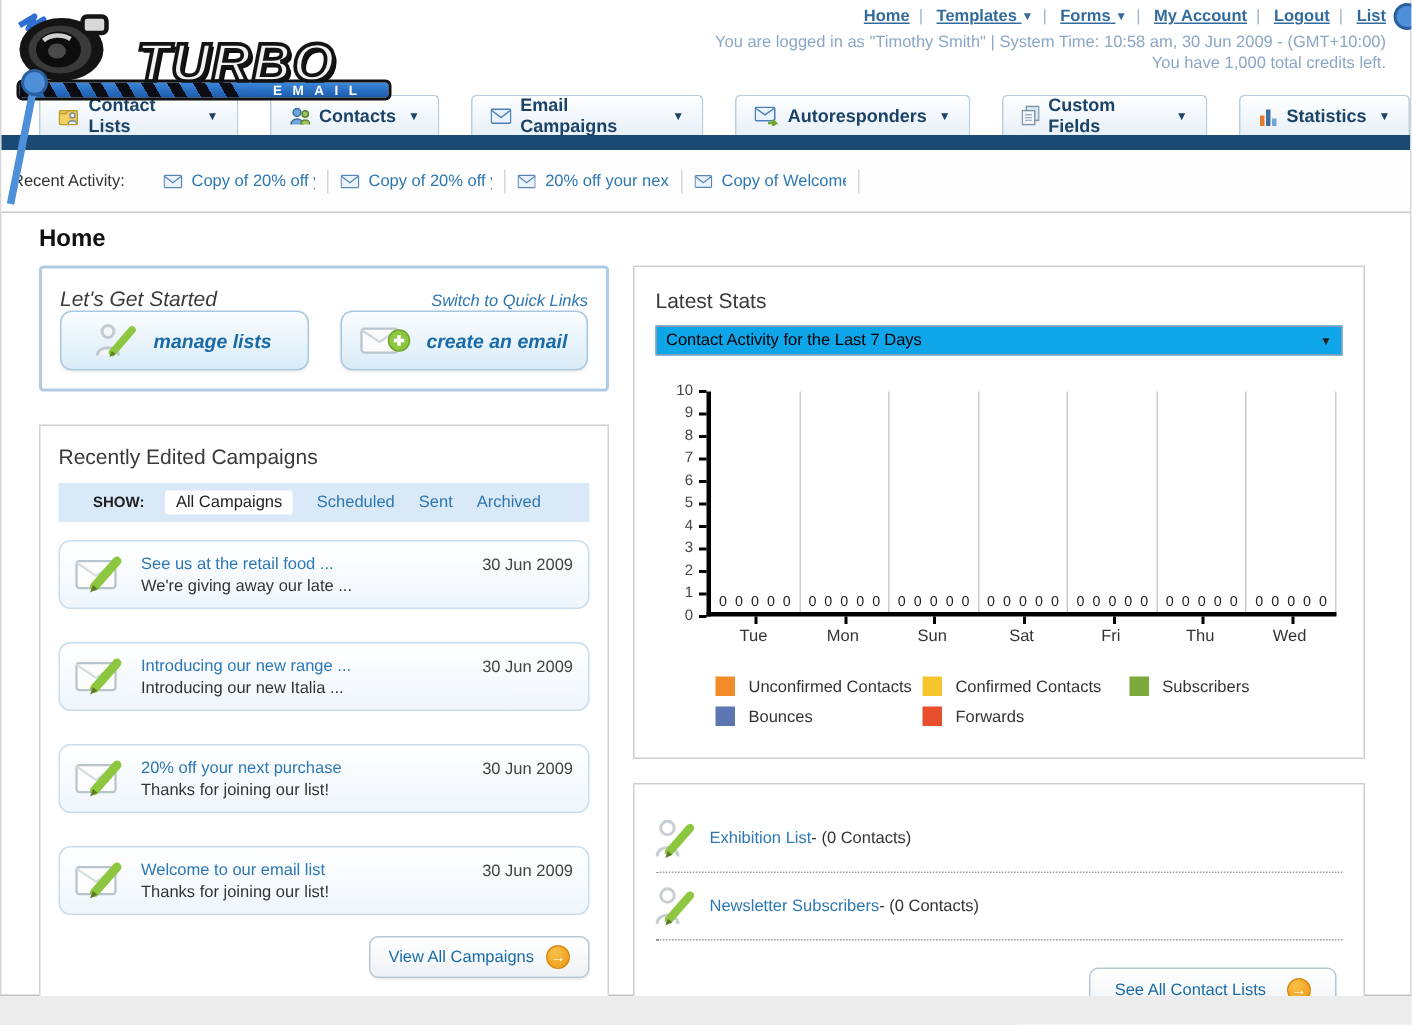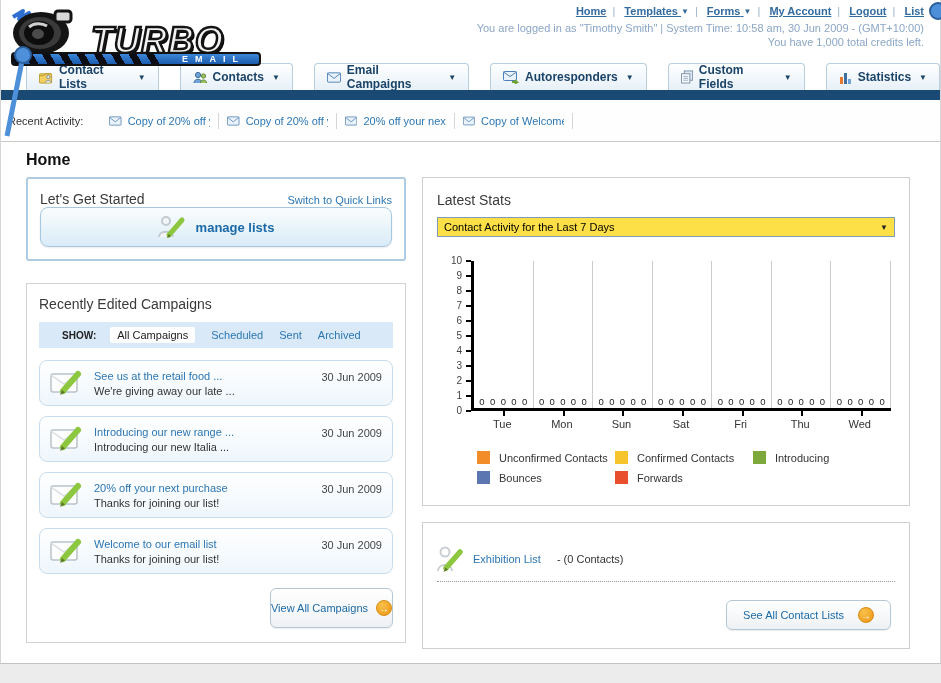--- a/index.html
+++ b/index.html
@@ -51,52 +51,52 @@
   .activity-item .txt { color:#2d77b3; overflow:hidden; }
 
   
   .page-title { font-size:16px; font-weight:bold; color:#111; margin:9px 0 8px 25px; }
   .cols { display:flex; gap:16px; padding:0 30px 0 25px; align-items:flex-start; }
   .col-left { flex:none; width:380px; }
   .col-right { flex:1; }
   .panel-h { font-size:14px; color:#3a3a3a; }
 
   
-  .get-started { border:2px solid #aecbe3; border-radius:3px; background:#fff; padding:12px; }
+  .get-started { border:2px solid #aecbe3; border-radius:3px; background:#fff; padding:12px;font-style:italic; }
   .gs-head { display:flex; justify-content:space-between; align-items:baseline; }
   .gs-buttons { display:flex; gap:21px; margin-top:0; }
   .big-btn { flex:1; display:flex; align-items:center; justify-content:center; gap:10px; height:40px;
              background:linear-gradient(#fafdfe,#d9ebf7); border:1px solid #a5c8e0; border-radius:8px;
              box-shadow:0 1px 2px rgba(0,0,0,.08); font-size:13px; font-weight:bold; color:#1a6aa8; cursor:pointer; }
 
   
   .campaigns { margin-top:22px; border:1px solid #d2d2d2; background:#fff; padding:12px 12px 14px; }
   .filter-bar { display:flex; align-items:center; gap:14px; background:#d9e9f7; margin-top:10px;
                 padding:5px 8px; font-size:11px; }
   .show-label { color:#222; font-size:10px; font-weight:bold;padding-left:15px; }
   .filter { color:#2d77b3; cursor:pointer; }
   .filter.active { background:#fff; color:#222; padding:2px 7px; border-radius:2px; }
-  .camp-list { margin-top:12px; display:flex; flex-direction:column; gap:10px; }
+  .camp-list { margin-top:12px; display:flex; flex-direction:column; gap:22px; }
   .camp-item { display:flex; align-items:center; gap:10px; border:1px solid #c7dcec; border-radius:8px;
                background:linear-gradient(#ffffff,#eef6fc); padding:6px 10px; min-height:46px; cursor:pointer; }
   .camp-text { flex:1; }
   .camp-title { color:#2d77b3; }
   .camp-sub { color:#333; margin-top:3px; }
   .camp-date { color:#444; align-self:flex-start; margin-top:4px; }
   .panel-foot { display:flex; justify-content:flex-end; margin-top:14px; }
-  .action-btn { display:flex; align-items:center; gap:8px; height:40px; padding:0 0;
+  .action-btn { display:flex; align-items:center; gap:8px; height:28px; padding:0 12px;
                 background:linear-gradient(#ffffff,#eef1f4); border:1px solid #b5c7d4; border-radius:6px;
                 color:#1a6aa8; font-size:11px; cursor:pointer; box-shadow:0 1px 1px rgba(0,0,0,.07); }
   .arrow-circle { display:inline-flex; align-items:center; justify-content:center; width:16px; height:16px;
                 border-radius:50%; background:radial-gradient(circle at 35% 30%, #f9c14a, #ee9513);
                 border:1px solid #d88a10; color:#fff; font-weight:bold; font-size:10px; }
 
   
   .stats { border:1px solid #cfcfcf; background:#fff; padding:14px; }
-  .dropdown { position:relative; margin-top:9px; height:20px; border:1px solid #7f9db9; background:#fde047;
+  .dropdown { position:relative; margin-top:9px; height:20px; border:1px solid #7f9db9; background:#0ea5e9;
               display:flex; align-items:center; padding:0 20px 0 6px; font-size:11px; color:#000; cursor:pointer; }
   .dropdown .dd-arrow { position:absolute; right:6px; font-size:8px; color:#222; }
   .chart { display:flex; margin-top:24px; padding-left:4px; }
   .y-axis { position:relative; width:30px; height:150px; flex:none; }
   .y-axis .ylab { position:absolute; right:9px; font-size:10px; color:#444; transform:translateY(-6px); }
   .y-axis .ytick { position:absolute; right:0; width:5px; height:2px; background:#000; transform:translateY(-1px); }
   .plot { display:flex; height:150px; border-left:3px solid #000; border-bottom:3px solid #000; flex:1; max-width:420px; }
   .day-col { position:relative; flex:1; border-right:1px solid #ccc; }
   .day-values { position:absolute; bottom:1px; left:0; right:0; display:flex; justify-content:space-evenly;
                 font-size:9.5px; color:#222; }
@@ -105,21 +105,21 @@
                 font-size:11px; color:#333; }
   .legend { display:flex; flex-wrap:wrap; margin:40px 0 0 40px; }
   .legend-item { display:flex; align-items:center; width:33%; margin-bottom:7px; }
   .swatch { width:13px; height:13px; margin-right:9px; flex:none; }
 
   
   .contact-lists { margin-top:16px; border:1px solid #cfcfcf; background:#fff; padding:14px; }
   .cl-head { padding-bottom:8px; border-bottom:1px dotted #999; }
   .cl-item { display:flex; align-items:center; gap:10px; padding:8px 0; border-bottom:1px dotted #999; cursor:pointer; }
   .cl-name { color:#2d77b3; }
-  .cl-suffix { color:#333; margin-left:16px; }
+  .cl-suffix { color:#333; margin-left:0; }
   .cl-foot { display:flex; justify-content:flex-end; margin:18px 4px 4px 0; }
   .cl-foot .action-btn { height:30px; padding:0 16px; gap:14px; }
 
   .bottom-strip { position:absolute; left:0; right:0; bottom:0; height:19px; background:#ececec; }
 </style>
 </head>
 <body>
 
 <div class="page">
   <div class="content">
@@ -276,20 +276,30 @@
           </div>
           <div class="gs-buttons">
             <div class="big-btn">
               <svg width="28" height="24" viewBox="0 0 28 24">
                   <circle cx="8" cy="6" r="4" fill="#f4f5f6" stroke="#c3cad0" stroke-width="2"></circle>
                   <path d="M1 22 c0-7 14-7 14 0" fill="#f4f5f6" stroke="#c3cad0" stroke-width="2"></path>
                   <line x1="11" y1="20" x2="24" y2="5" stroke="#8dc63f" stroke-width="5" stroke-linecap="round"></line>
                   <path d="M9 23 l1.5-4 2.5 2 z" fill="#5e7a2a"></path>
                 </svg>
               <span>manage lists</span>
+            </div>
+            <div class="big-btn">
+              <svg width="34" height="22" viewBox="0 0 34 22">
+                  <rect x="1" y="3" width="24" height="16" rx="2" fill="#fbfcfd" stroke="#b9c4cc" stroke-width="1.5"></rect>
+                  <path d="M1 4 L13 12 L25 4" fill="none" stroke="#ccd5dc" stroke-width="1.5"></path>
+                  <circle cx="26" cy="11" r="7" fill="#8dc63f" stroke="#6fa32c"></circle>
+                  <line x1="22.5" y1="11" x2="29.5" y2="11" stroke="#fff" stroke-width="2.4"></line>
+                  <line x1="26" y1="7.5" x2="26" y2="14.5" stroke="#fff" stroke-width="2.4"></line>
+                </svg>
+              <span>create an email</span>
             </div>
           </div>
         </section>
 
         <section class="campaigns">
           <span class="panel-h">Recently Edited Campaigns</span>
           <div class="filter-bar">
             <span class="show-label">SHOW:</span>
             <div style="display:flex; gap:16px; align-items:center;">
 
@@ -491,21 +501,21 @@
                 <span>Unconfirmed Contacts</span>
               </div>
 
               <div class="legend-item">
                 <span class="swatch" style="background: rgb(246, 197, 46);"></span>
                 <span>Confirmed Contacts</span>
               </div>
 
               <div class="legend-item">
                 <span class="swatch" style="background: rgb(125, 168, 59);"></span>
-                <span>Introducing</span>
+                <span>Subscribers</span>
               </div>
 
               <div class="legend-item">
                 <span class="swatch" style="background: rgb(91, 118, 176);"></span>
                 <span>Bounces</span>
               </div>
 
               <div class="legend-item">
                 <span class="swatch" style="background: rgb(232, 80, 45);"></span>
                 <span>Forwards</span>
@@ -519,20 +529,29 @@
               <div class="cl-item">
                 <svg width="26" height="28" viewBox="0 0 26 28">
                   <circle cx="8" cy="7" r="4.5" fill="none" stroke="#c9ced3" stroke-width="2"></circle>
                   <path d="M1 26 c0-8 14-8 14 0" fill="none" stroke="#c9ced3" stroke-width="2"></path>
                   <line x1="9" y1="23" x2="23" y2="7" stroke="#8dc63f" stroke-width="5.5" stroke-linecap="round"></line>
                   <path d="M6.5 27 l1.8-4.5 2.8 2.3 z" fill="#5e7a2a"></path>
                 </svg>
                 <span><span class="cl-name">Exhibition List</span><span class="cl-suffix">- (0 Contacts)</span></span>
               </div>
 
+              <div class="cl-item">
+                <svg width="26" height="28" viewBox="0 0 26 28">
+                  <circle cx="8" cy="7" r="4.5" fill="none" stroke="#c9ced3" stroke-width="2"></circle>
+                  <path d="M1 26 c0-8 14-8 14 0" fill="none" stroke="#c9ced3" stroke-width="2"></path>
+                  <line x1="9" y1="23" x2="23" y2="7" stroke="#8dc63f" stroke-width="5.5" stroke-linecap="round"></line>
+                  <path d="M6.5 27 l1.8-4.5 2.8 2.3 z" fill="#5e7a2a"></path>
+                </svg>
+                <span><span class="cl-name">Newsletter Subscribers</span><span class="cl-suffix">- (0 Contacts)</span></span>
+              </div>
             </div>
           <div class="cl-foot">
             <div class="action-btn">
               <span>See All Contact Lists</span>
               <span class="arrow-circle">→</span>
             </div>
           </div>
         </section>
       </div>
     </div>

